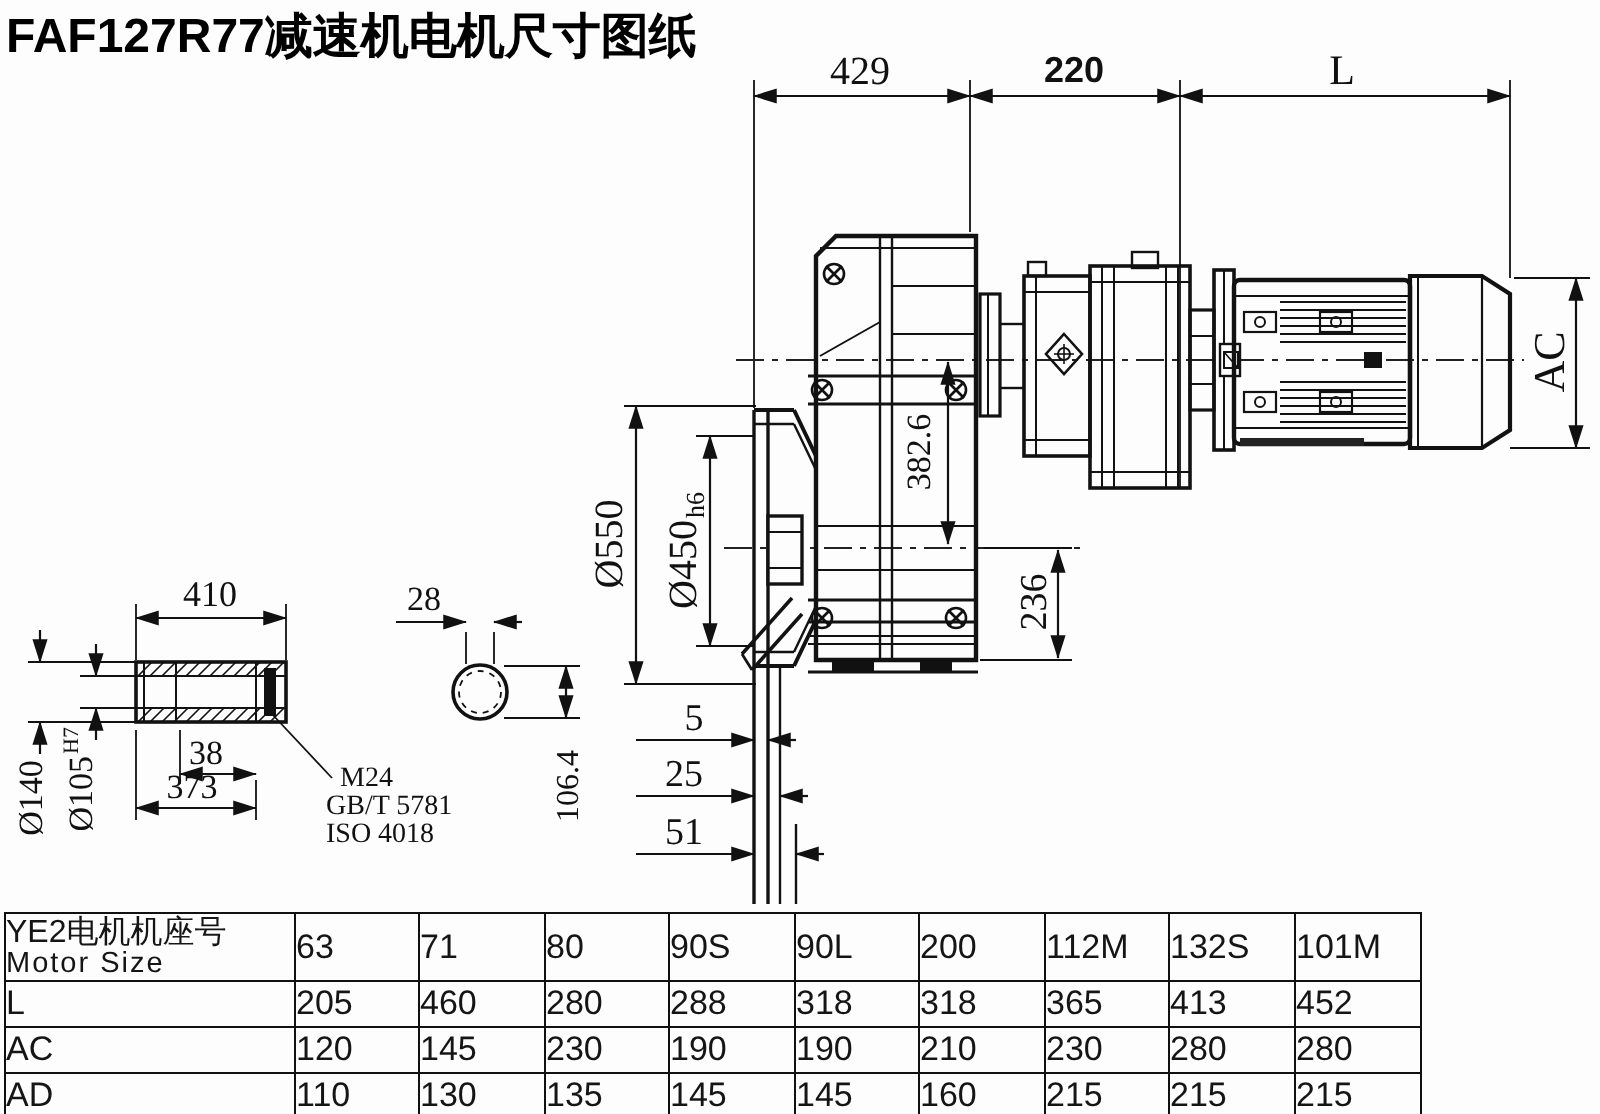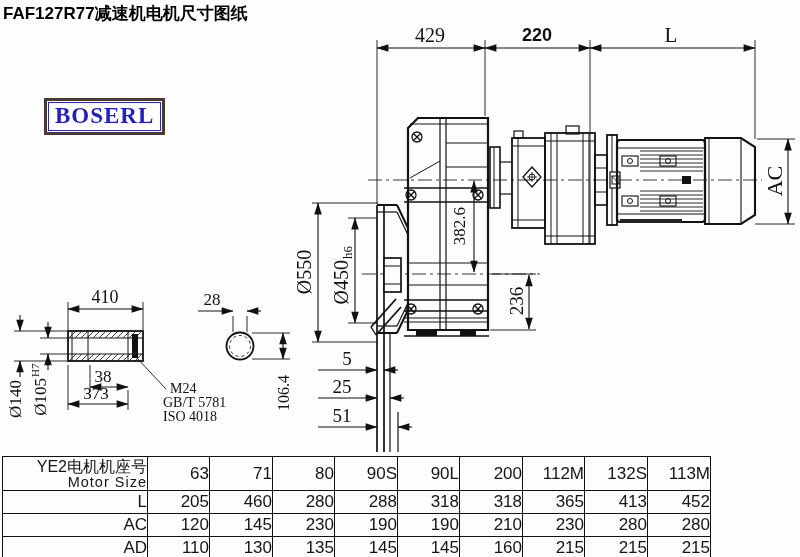--- a/index.html
+++ b/index.html
@@ -1,45 +1,40 @@
 <!DOCTYPE html>
 <html><head>
 <meta charset="utf-8">
 <style>
   html,body{margin:0;padding:0;background:#ffffff;}
   .stage{position:relative;width:800px;height:557px;background:#fdfdfd;overflow:hidden;
          font-family:"Liberation Sans",sans-serif;color:#0a0a0a;}
-  .title{position:absolute;left:3px;top:2px;font-size:17px;font-weight:800;
+  .title{position:absolute;left:3px;top:2px;font-size:24px;font-weight:800;
          letter-spacing:0px;color:#000;white-space:nowrap;}
   .brand-box{position:absolute;left:44px;top:98px;border:3px solid #4b3a33;background:#fff;padding:1px;}
   .brand-inner{border:1px solid #2a2ab8;padding:0 6px 1px 6px;}
   .brand-text{font-family:"Liberation Serif",serif;font-size:23px;font-weight:bold;color:#2222bb;letter-spacing:1px;}
   svg{position:absolute;left:0;top:0;}
   svg text{fill:#111;}
   .ts{font-family:"Liberation Serif",serif;}
   .tb{font-family:"Liberation Sans",sans-serif;font-weight:bold;}
   .tbl{position:absolute;left:2px;top:456px;border-collapse:collapse;table-layout:fixed;width:708px;}
-  .tbl td{border:1.6px solid #111;text-align:right;vertical-align:middle;padding:0;
+  .tbl td{border:1.6px solid #111;text-align:left;vertical-align:middle;padding:0;
           font-size:17px;color:#151515;height:22px;background:#fdfdfd;}
   .tbl tr.hdr td{height:33px;font-size:17px;}
   .hdr-cn{font-size:16px;line-height:17px;}
   .hdr-en{font-family:Liberation Sans, sans-serif;font-size:14.5px;line-height:15px;letter-spacing:1px;}
 </style>
 </head>
 <body>
 
 <div class="stage">
 
   <div class="title">FAF127R77减速机电机尺寸图纸</div>
 
-  <div class="brand-box">
-    <div class="brand-inner">
-      <span class="brand-text">BOSERL</span>
-    </div>
-  </div>
 
   <svg width="800" height="455" viewBox="0 0 800 455">
     <defs>
       <marker id="ah" viewBox="0 0 12 10" refX="11" refY="5" markerWidth="13" markerHeight="11" orient="auto-start-reverse" markerUnits="userSpaceOnUse">
         <path d="M0.5,1.5 L11.5,5 L0.5,8.5 Z" fill="#111"></path>
       </marker>
     </defs>
 
     <g stroke="#111" stroke-width="0.9" fill="none">
       <line x1="377" y1="40" x2="377" y2="204"></line>
@@ -320,21 +315,21 @@
         <div class="hdr-en">Motor Size</div>
       </td>
       <td>63</td>
       <td>71</td>
       <td>80</td>
       <td>90S</td>
       <td>90L</td>
       <td>200</td>
       <td>112M</td>
       <td>132S</td>
-      <td>113M</td>
+      <td>101M</td>
     </tr>
     <tr>
       <td>L</td>
       <td>205</td>
       <td>460</td>
       <td>280</td>
       <td>288</td>
       <td>318</td>
       <td>318</td>
       <td>365</td>

